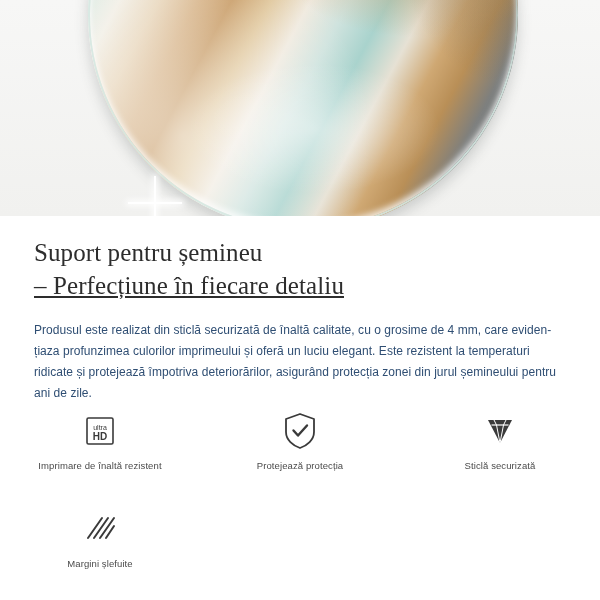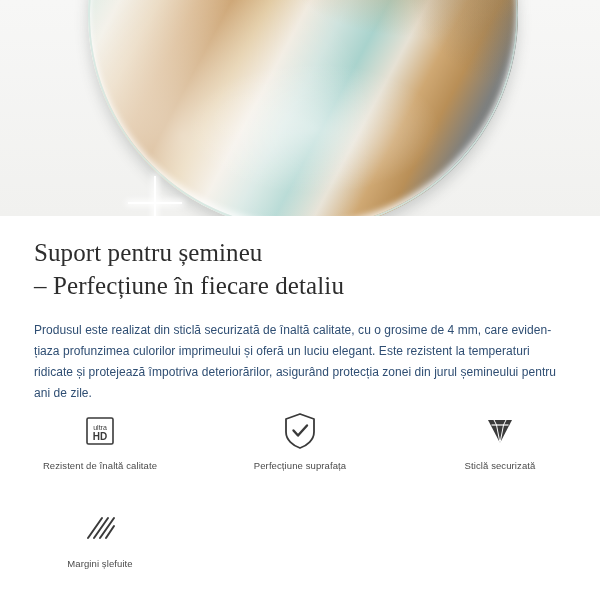--- a/index.html
+++ b/index.html
@@ -125,21 +125,21 @@
   .headline {
     margin: 20px 0 0 34px;
     width: 520px;
     font-family: "Liberation Serif", serif;
     font-size: 25px;
     line-height: 33px;
     color: #2d2d2d;
     font-weight: 400;
     letter-spacing: 0.1px;
   }
-  .headline .line2 { display: block; }
+  .headline .line2 { display: block; text-decoration: underline; }
 
   .paragraph {
     margin: 18px 0 0 34px;
     width: 532px;
     font-size: 12px;
     line-height: 21px;
     color: #2f4e73;
     letter-spacing: 0.05px;
   }
 
@@ -201,31 +201,31 @@
 
 
     <div class="feature">
       <div class="feature-icon">
         <svg width="40" height="40" viewBox="0 0 40 40">
           <rect x="7" y="7" width="26" height="26" rx="1.5" fill="none" stroke="#3a3a3a" stroke-width="1.6"></rect>
           <text x="20" y="19" font-family="Liberation Sans, sans-serif" font-size="7" fill="#3a3a3a" text-anchor="middle">ultra</text>
           <text x="20" y="29" font-family="Liberation Sans, sans-serif" font-size="10" font-weight="bold" fill="#3a3a3a" text-anchor="middle">HD</text>
         </svg>
       </div>
-      <div class="feature-label">Rezistent de înaltă calitate</div>
+      <div class="feature-label">Imprimare de înaltă rezistent</div>
     </div>
 
     <div class="feature">
       <div class="feature-icon">
         <svg width="38" height="42" viewBox="0 0 38 42">
           <path d="M19 4 L33 9 V22 C33 30 26 35.5 19 38 C12 35.5 5 30 5 22 V9 Z" fill="none" stroke="#3a3a3a" stroke-width="1.8" stroke-linejoin="round"></path>
           <path d="M12.5 20.5 L17 25.5 L26 15.5" fill="none" stroke="#3a3a3a" stroke-width="2.4" stroke-linecap="round" stroke-linejoin="round"></path>
         </svg>
       </div>
-      <div class="feature-label">Perfecțiune suprafața</div>
+      <div class="feature-label">Protejează protecția</div>
     </div>
 
     <div class="feature">
       <div class="feature-icon">
         <svg width="40" height="38" viewBox="0 0 40 38">
           <path d="M8 8 H32 L20 31 Z" fill="#3a3a3a"></path>
           <path d="M8 8 H32 L28.5 13 H11.5 Z" fill="#ffffff" opacity="0"></path>
           <path d="M11.5 13 H28.5" stroke="#ffffff" stroke-width="1.2"></path>
           <path d="M14 8 L16.5 13 L20 31" stroke="#ffffff" stroke-width="1" fill="none"></path>
           <path d="M26 8 L23.5 13 L20 31" stroke="#ffffff" stroke-width="1" fill="none"></path>

